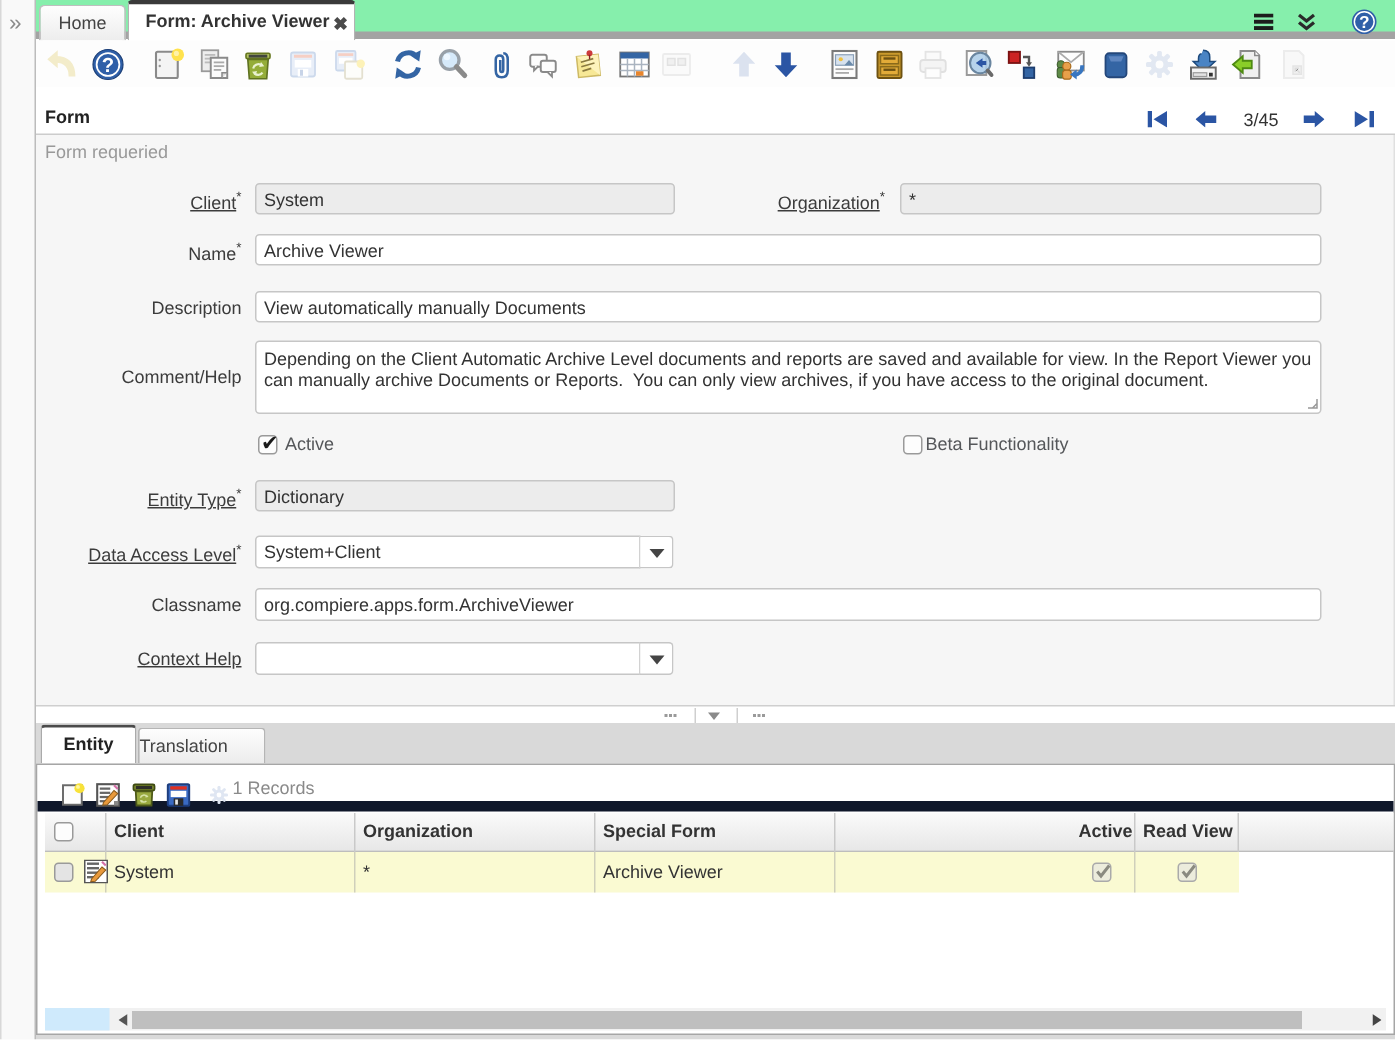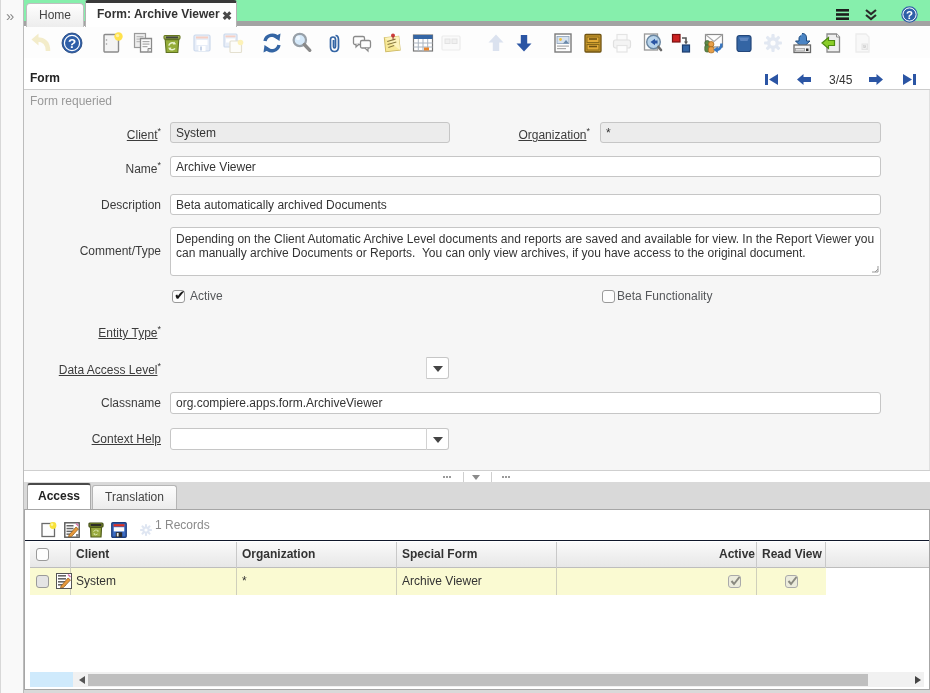--- a/index.html
+++ b/index.html
@@ -37,23 +37,23 @@
 .cb.checked:after{content:"\2714";position:absolute;left:1px;top:-4px;font-size:14px;color:#1a1a1a;}
 .cblbl{position:absolute;color:#55575a;}
 
 #splitter{position:absolute;left:0;top:470px;right:0;height:12px;background:#fff;border-top:1px solid #cfcfcf;}
 #splitter .grip{position:absolute;top:5px;width:2px;height:2px;background:#9a9a9a;box-shadow:3px 0 0 #9a9a9a,6px 0 0 #9a9a9a;}
 #splitter .sep{position:absolute;top:1px;width:1px;height:10px;background:#cfcfcf;}
 #splitter .arr{position:absolute;top:4px;border:4px solid transparent;border-top:5px solid #8a8a8a;}
 
 #bottom{position:absolute;left:0;top:482px;right:0;height:211px;background:#d9d9d9;}
 .btab-active{position:absolute;left:3px;top:1px;width:64px;height:26px;background:#fff;border-top:2px solid #4a4a4a;border-left:1px solid #aaa;border-right:1px solid #aaa;border-radius:3px 3px 0 0;font-weight:bold;color:#222;text-align:center;line-height:23px;}
-.btab{position:absolute;left:68px;top:3px;width:85px;height:24px;background:linear-gradient(#fdfdfd,#ececec);border:1px solid #b5b5b5;border-bottom:none;border-radius:3px 3px 0 0;color:#444;text-align:center;line-height:22px;}
+.btab{position:absolute;left:68px;top:3px;width:85px;height:24px;background:linear-gradient(#fdfdfd,#ececec);border:1px solid #b5b5b5;border-bottom:none;border-radius:3px 3px 0 0;color:#444;text-align:left;line-height:22px;}
 #panel{position:absolute;left:0px;top:27px;right:0px;height:181px;background:#fff;border:1px solid #a6a6a6;}
-#btb{position:absolute;left:0;top:0;right:0;height:31px;background:#fff;border-bottom:1px solid #0f172a;}
+#btb{position:absolute;left:0;top:0;right:0;height:31px;background:#fff;border-bottom:7px solid #0f172a;}
 #btb .rec{position:absolute;left:130px;top:8px;color:#8a8a8a;}
 
 #thead{position:absolute;left:5px;top:32px;width:796px;height:26px;background:linear-gradient(#fafafa,#e7e7e7);border-bottom:1px solid #bdbdbd;}
 #thead2{position:absolute;left:801px;top:32px;right:0;height:26px;background:linear-gradient(#fafafa,#e7e7e7);border-bottom:1px solid #bdbdbd;}
 .th{position:absolute;top:0;height:26px;font-weight:bold;color:#333;line-height:25px;padding-left:5px;border-right:1px solid #c9c9c9;white-space:nowrap;}
 #trow{position:absolute;left:5px;top:58px;width:796px;height:27px;background:#fafad2;}
 .td{position:absolute;top:0;height:27px;line-height:26px;padding-left:5px;border-right:1px solid #cfcfbb;color:#333;}
 
 #hscroll{position:absolute;left:5px;top:162px;width:894px;height:15px;background:#f1f1f1;}
 #hscroll .froz{position:absolute;left:0;top:0;width:43px;height:15px;background:#cfeafc;}
@@ -281,54 +281,56 @@
 
       <div class="lbl" style="left:0;width:137px;top:36px"><u>Client</u><sup>*</sup></div>
       <div class="fld ro" style="left:146px;top:32px;width:280px;height:21px">System</div>
       <div class="lbl" style="left:430px;width:136px;top:36px"><u>Organization</u><sup>*</sup></div>
       <div class="fld ro" style="left:576px;top:32px;width:281px;height:21px">*</div>
 
       <div class="lbl" style="left:0;width:137px;top:70px">Name<sup>*</sup></div>
       <div class="fld" style="left:146px;top:66px;width:711px;height:21px">Archive Viewer</div>
 
       <div class="lbl" style="left:0;width:137px;top:108px">Description</div>
-      <div class="fld" style="left:146px;top:104px;width:711px;height:21px">Beta automatically archived Documents</div>
-
-      <div class="lbl" style="left:0;width:137px;top:154px">Comment/Type</div>
+      <div class="fld" style="left:146px;top:104px;width:711px;height:21px">View automatically manually Documents</div>
+
+      <div class="lbl" style="left:0;width:137px;top:154px">Comment/Help</div>
       <div class="fld" style="left:146px;top:137px;width:711px;height:49px;line-height:14.2px;padding-top:4px;white-space:normal">Depending on the Client Automatic Archive Level documents and reports are saved and available for view. In the Report Viewer you can manually archive Documents or Reports.&nbsp; You can only view archives, if you have access to the original document.</div>
       <svg class="abs" style="left:848px;top:176px" width="7" height="7">
           <path d="M6 0 L6 6 L0 6 M6 3 L3 6" stroke="#999" stroke-width="1" fill="none"></path>
         </svg>
 
       <div class="cb checked" style="left:148px;top:200px"></div>
       <div class="cblbl" style="left:166px;top:199px">Active</div>
       <div class="cb" style="left:578px;top:200px"></div>
       <div class="cblbl" style="left:593px;top:199px">Beta Functionality</div>
 
       <div class="lbl" style="left:0;width:137px;top:234px"><u>Entity Type</u><sup>*</sup></div>
+      <div class="fld ro" style="left:146px;top:230px;width:280px;height:21px">Dictionary</div>
 
       <div class="lbl" style="left:0;width:137px;top:271px"><u>Data Access Level</u><sup>*</sup></div>
+      <div class="fld" style="left:146px;top:267px;width:257px;height:22px;border-radius:3px 0 0 3px">System+Client</div>
       <div class="combo-btn" style="left:402px;top:267px;width:23px;height:22px"></div>
 
       <div class="lbl" style="left:0;width:137px;top:306px">Classname</div>
       <div class="fld" style="left:146px;top:302px;width:711px;height:22px">org.compiere.apps.form.ArchiveViewer</div>
 
       <div class="lbl" style="left:0;width:137px;top:342px"><u>Context Help</u></div>
       <div class="fld" style="left:146px;top:338px;width:257px;height:22px;border-radius:3px 0 0 3px"></div>
       <div class="combo-btn" style="left:402px;top:338px;width:23px;height:22px"></div>
     </div>
     <div id="splitter">
       <div class="grip" style="left:419px"></div>
       <div class="sep" style="left:439px"></div>
       <div class="arr" style="left:448px"></div>
       <div class="sep" style="left:467px"></div>
       <div class="grip" style="left:478px"></div>
     </div>
     <div id="bottom">
-      <div class="btab-active">Access</div>
+      <div class="btab-active">Entity</div>
       <div class="btab">Translation</div>
       <div id="panel">
         <div id="btb">
           <svg class="abs" style="left:16px;top:12px" width="16" height="16" viewBox="0 0 16 16">
               <rect x="1" y="1.5" width="12.5" height="13" fill="#fdfdfd" stroke="#6a6a6a" stroke-width="1.3"></rect>
               <circle cx="12" cy="3.5" r="3.4" fill="#f8e23a"></circle>
               <circle cx="11" cy="2.6" r="1.3" fill="#fdf6a0"></circle>
             </svg>
           <svg class="abs" style="left:39px;top:12px" width="16" height="16" viewBox="0 0 16 16">
               <rect x="0.8" y="0.8" width="14.4" height="14.4" fill="#fff" stroke="#555" stroke-width="1.4"></rect>

